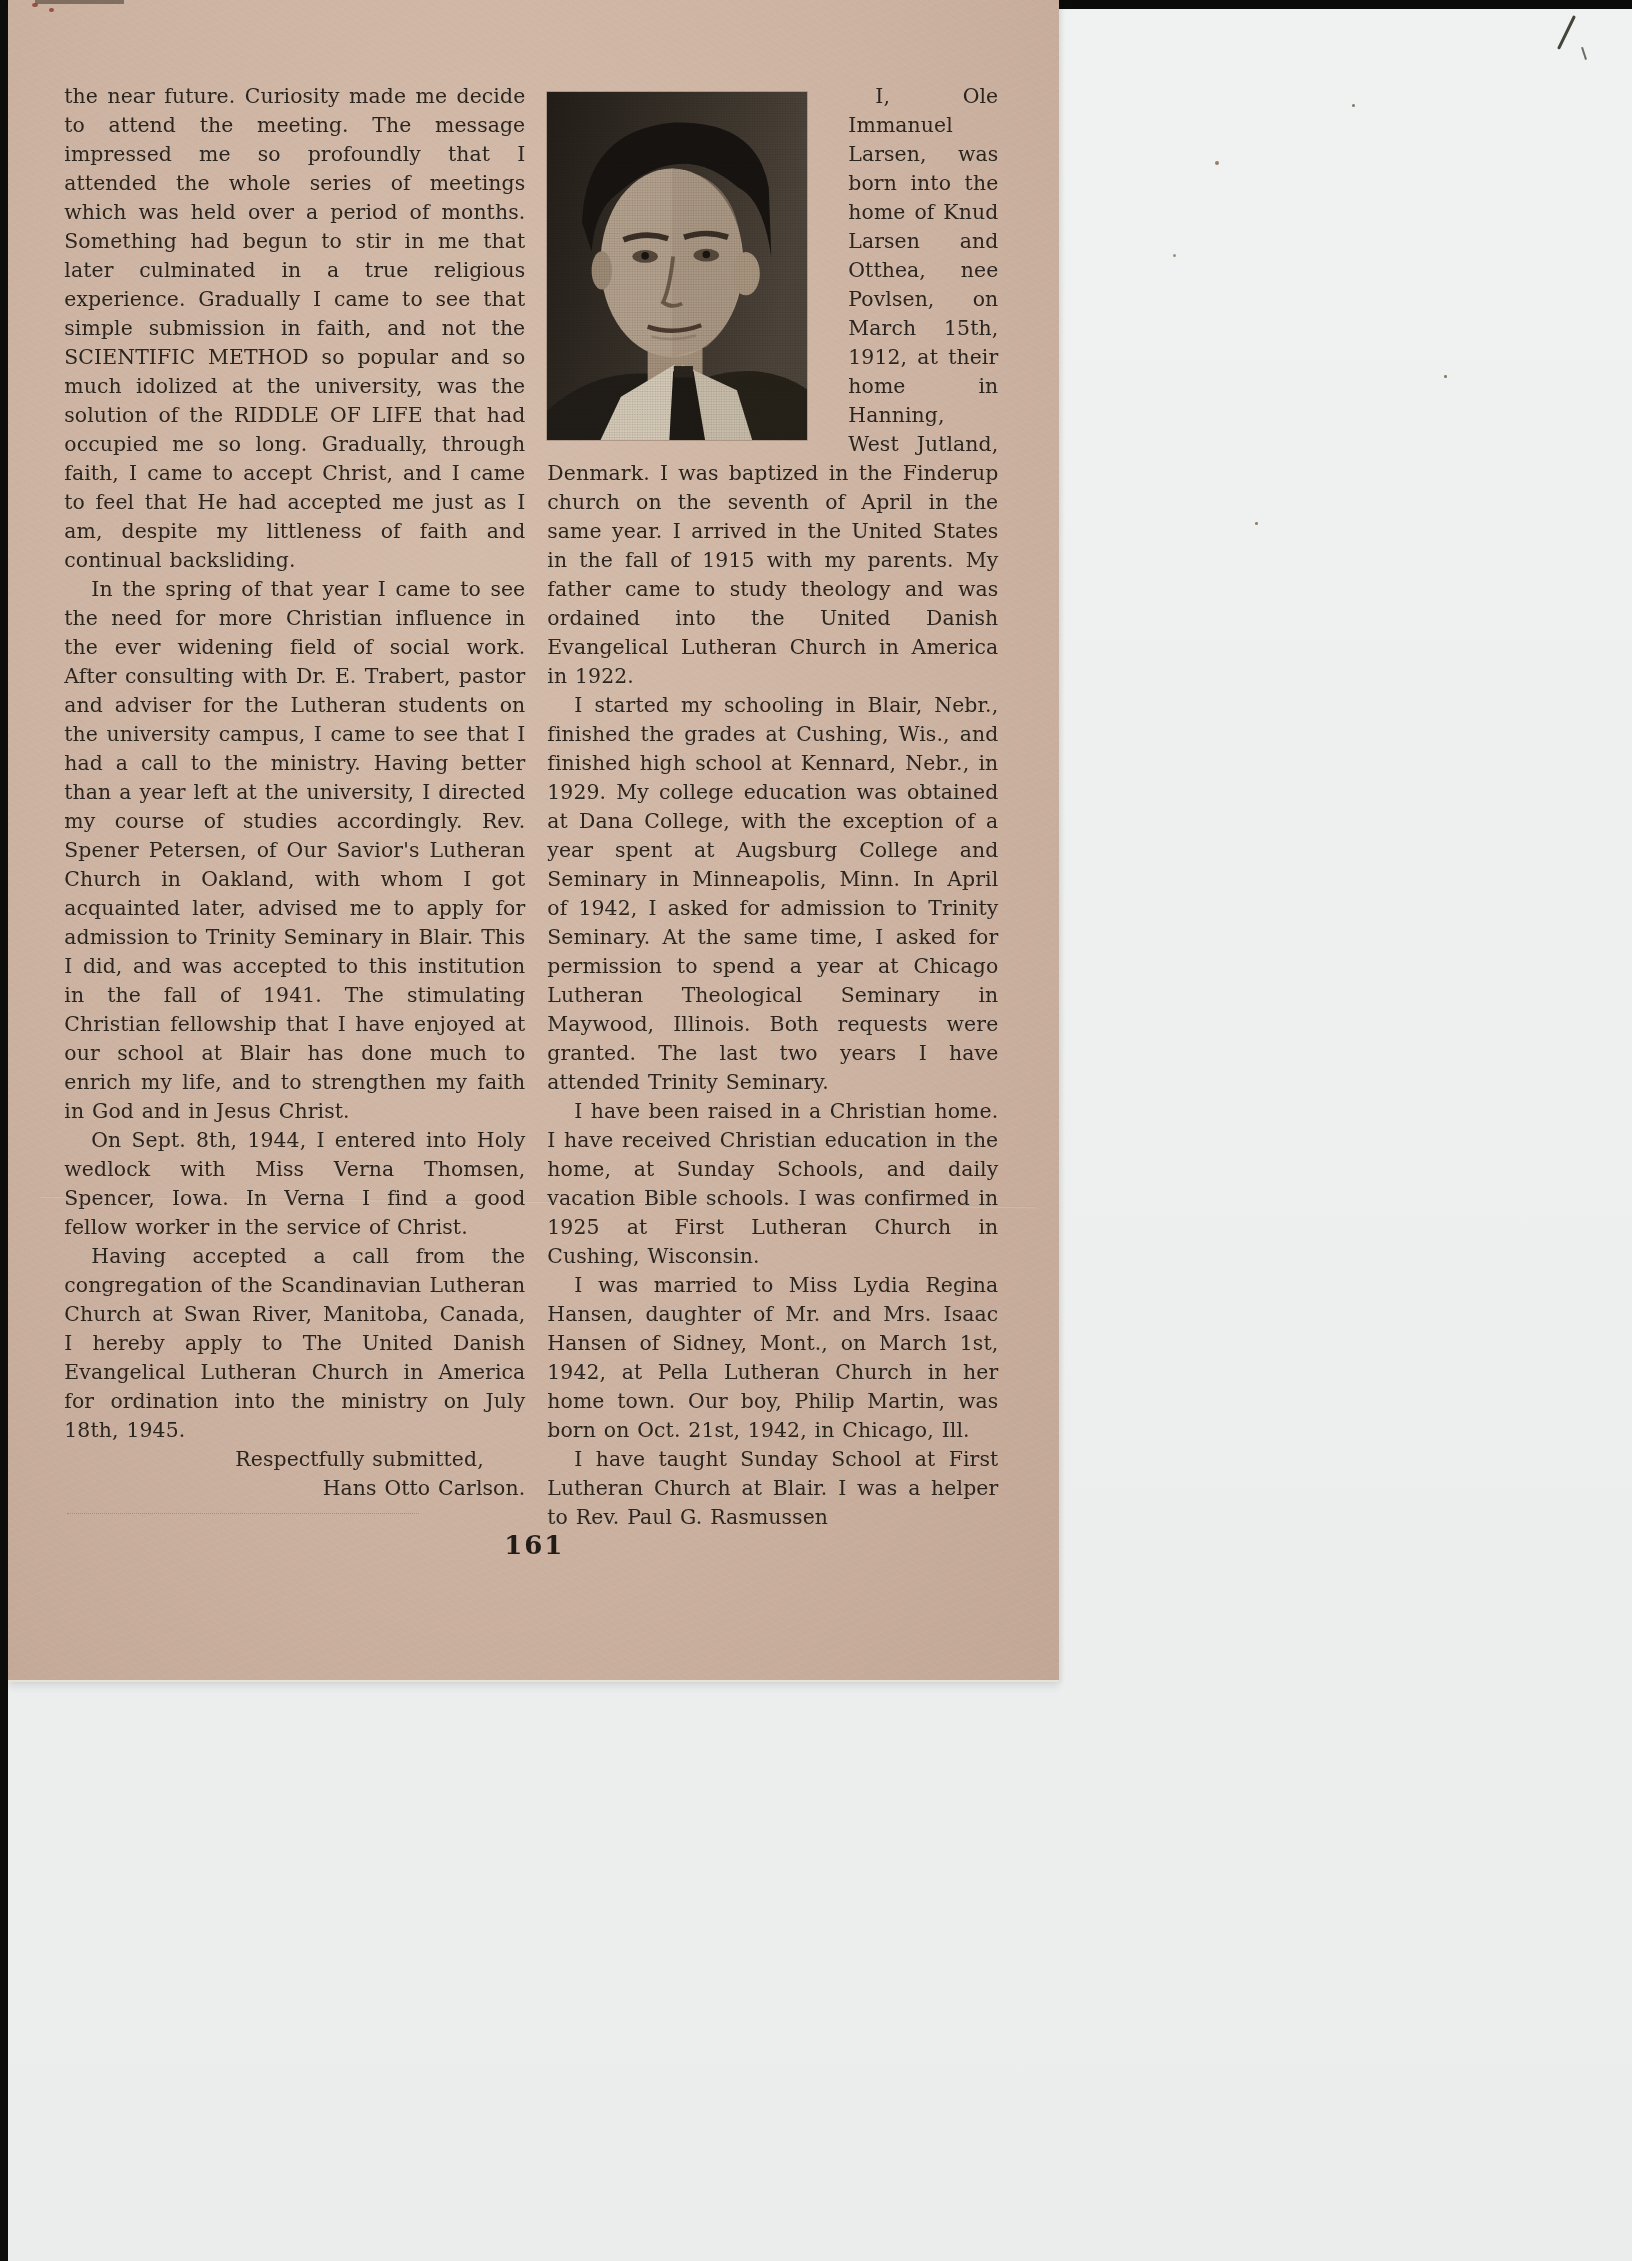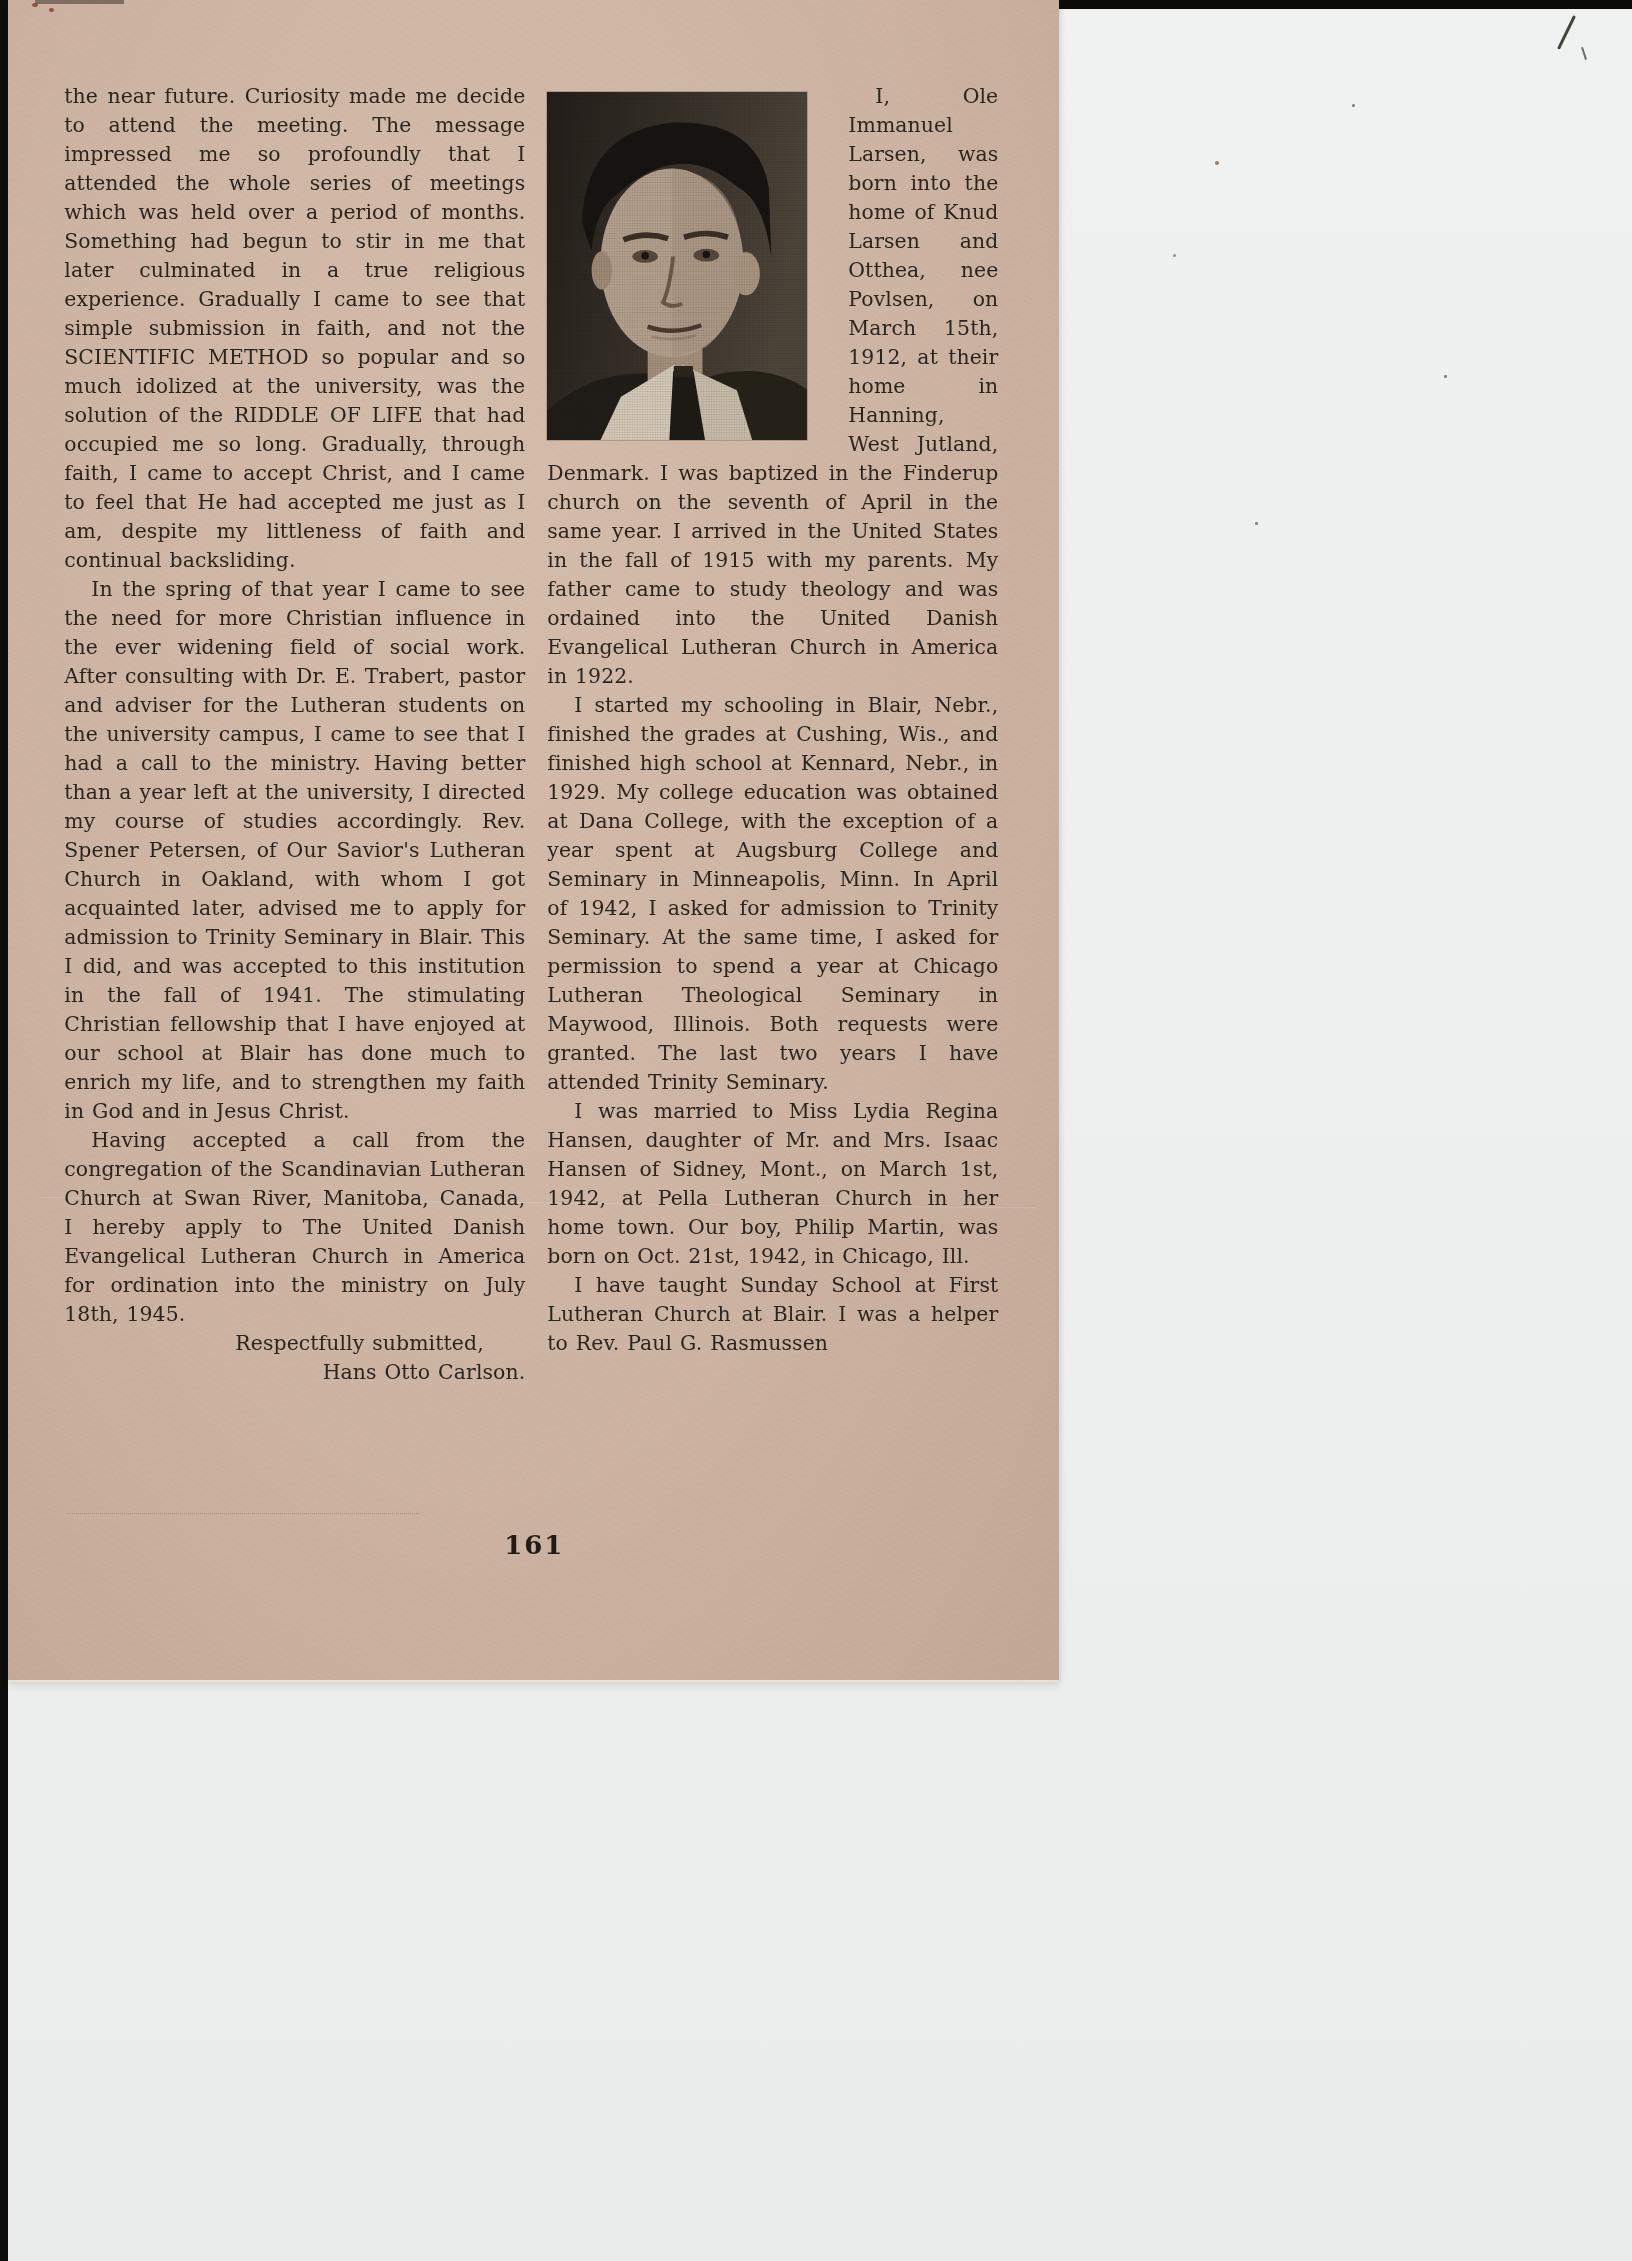--- a/index.html
+++ b/index.html
@@ -158,20 +158,21 @@
 
     <div class="paper-top-fray"></div>
     <div class="red-speck-1"></div>
     <div class="red-speck-2"></div>
     <div class="crease-1"></div>
     <div class="crease-2"></div>
 
     <div class="col left-col">
       <p class="no-indent">the near future. Curiosity made me decide to attend the meeting. The message impressed me so profoundly that I attended the whole series of meetings which was held over a period of months. Something had begun to stir in me that later culminated in a true religious experience. Gradually I came to see that simple submission in faith, and not the SCIENTIFIC METHOD so popular and so much idolized at the university, was the solution of the RIDDLE OF LIFE that had occupied me so long. Gradually, through faith, I came to accept Christ, and I came to feel that He had accepted me just as I am, despite my littleness of faith and continual backsliding.</p>
       <p>In the spring of that year I came to see the need for more Christian influence in the ever widening field of social work. After consulting with Dr. E. Trabert, pastor and adviser for the Lutheran students on the university campus, I came to see that I had a call to the ministry. Having better than a year left at the university, I directed my course of studies accordingly. Rev. Spener Petersen, of Our Savior's Lutheran Church in Oakland, with whom I got acquainted later, advised me to apply for admission to Trinity Seminary in Blair. This I did, and was accepted to this institution in the fall of 1941. The stimulating Christian fellowship that I have enjoyed at our school at Blair has done much to enrich my life, and to strengthen my faith in God and in Jesus Christ.</p>
+      <p>On Sept. 8th, 1944, I entered into Holy wedlock with Miss Verna Thomsen, Spencer, Iowa. In Verna I find a good fellow worker in the service of Christ.</p>
       <p>Having accepted a call from the congregation of the Scandinavian Lutheran Church at Swan River, Manitoba, Canada, I hereby apply to The United Danish Evangelical Lutheran Church in America for ordination into the ministry on July 18th, 1945.</p>
       <p class="closing-line-1">Respectfully submitted,</p>
       <p class="closing-line-2">Hans Otto Carlson.</p>
     </div>
 
     <div class="col right-col">
       <div class="photo-wrap">
         <svg viewBox="0 0 408 546" xmlns="http://www.w3.org/2000/svg">
           <defs>
             <linearGradient id="pbg" x1="0" y1="0" x2="1" y2="0.25">
@@ -215,20 +216,21 @@
           <path d="M198,258 Q192,310 182,330 Q196,340 212,332" stroke="#6b5a48" stroke-width="6" fill="none"></path>
 
           <path d="M158,368 Q198,382 242,366" stroke="#4a3a2d" stroke-width="7" fill="none"></path>
           <path d="M164,384 Q198,392 234,382" stroke="#8a7762" stroke-width="4" fill="none" opacity="0.6"></path>
 
           <rect x="0" y="0" width="408" height="546" fill="url(#ht)"></rect>
         </svg>
       </div>
       <p>I, Ole Immanuel Larsen, was born into the home of Knud Larsen and Otthea, nee Povlsen, on March 15th, 1912, at their home in Hanning, West Jutland, Denmark. I was baptized in the Finderup church on the seventh of April in the same year. I arrived in the United States in the fall of 1915 with my parents. My father came to study theology and was ordained into the United Danish Evangelical Lutheran Church in America in 1922.</p>
       <p>I started my schooling in Blair, Nebr., finished the grades at Cushing, Wis., and finished high school at Kennard, Nebr., in 1929. My college education was obtained at Dana College, with the exception of a year spent at Augsburg College and Seminary in Minneapolis, Minn. In April of 1942, I asked for admission to Trinity Seminary. At the same time, I asked for permission to spend a year at Chicago Lutheran Theological Seminary in Maywood, Illinois. Both requests were granted. The last two years I have attended Trinity Seminary.</p>
+      <p>I have been raised in a Christian home. I have received Christian education in the home, at Sunday Schools, and daily vacation Bible schools. I was confirmed in 1925 at First Lutheran Church in Cushing, Wisconsin.</p>
       <p>I was married to Miss Lydia Regina Hansen, daughter of Mr. and Mrs. Isaac Hansen of Sidney, Mont., on March 1st, 1942, at Pella Lutheran Church in her home town. Our boy, Philip Martin, was born on Oct. 21st, 1942, in Chicago, Ill.</p>
       <p>I have taught Sunday School at First Lutheran Church at Blair. I was a helper to Rev. Paul G. Rasmussen</p>
     </div>
 
     <div class="page-number">161</div>
   </div>
 
 </div>
 
 

